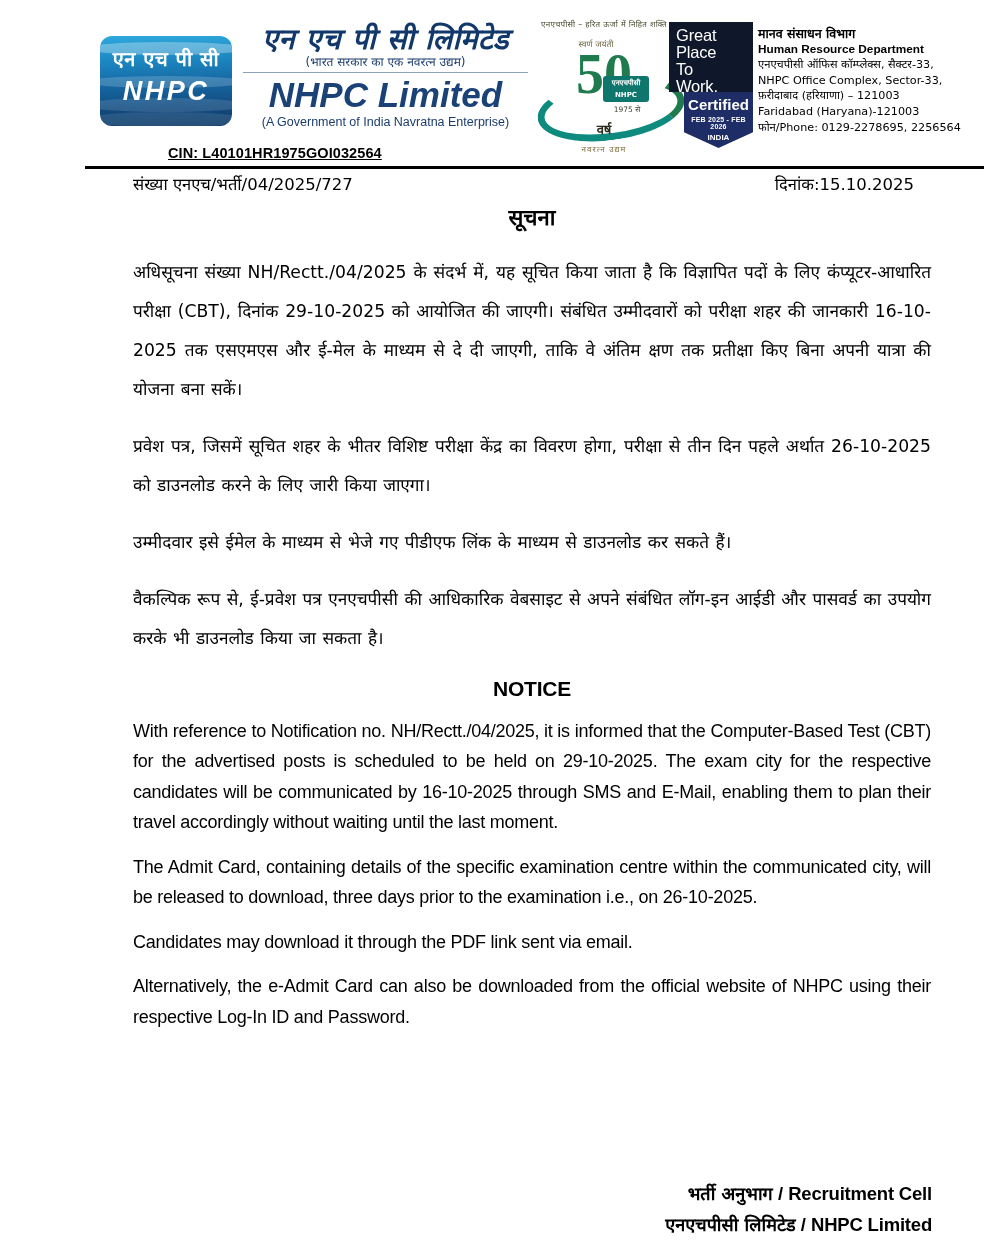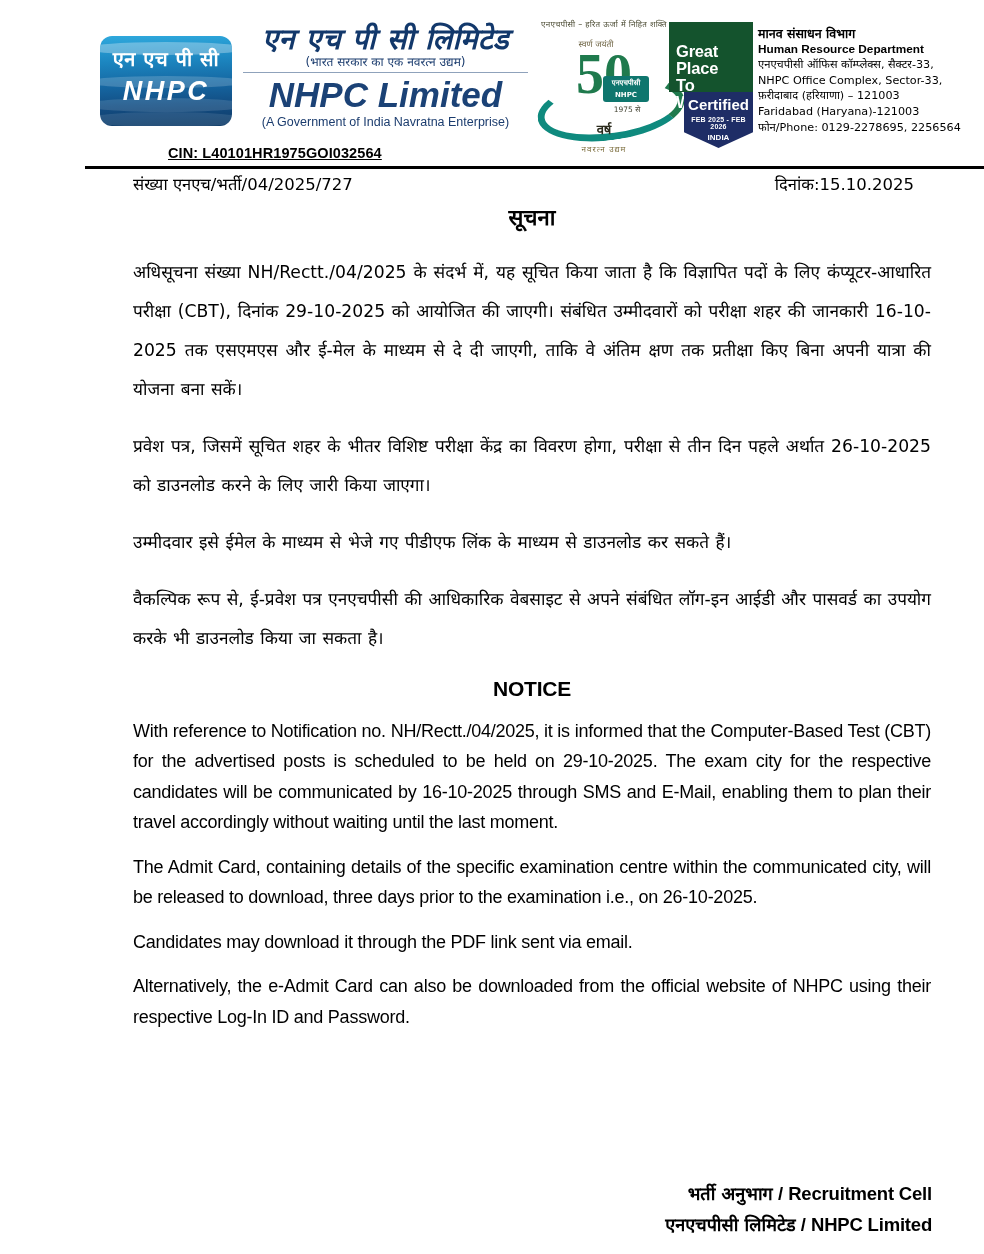--- a/index.html
+++ b/index.html
@@ -200,27 +200,27 @@
 
   
   .gptw {
     position: absolute;
     left: 669px;
     top: 22px;
     width: 84px;
     height: 126px;
   }
   .gptw-top {
-    background: #14532d;
+    background: #0f172a;
     height: 70px;
-    padding: 21px 7px 0 7px;
+    padding: 5px 7px 0 7px;
     box-sizing: border-box;
     color: #ffffff;
     font-family: "Liberation Sans", sans-serif;
-    font-weight: bold;
+    font-weight: normal;
     font-size: 16.5px;
     line-height: 17px;
     letter-spacing: -0.2px;
   }
   .gptw-bottom {
     background: #1e2d66;
     height: 56px;
     color: #ffffff;
     text-align: center;
     clip-path: polygon(0 0, 100% 0, 100% 72%, 50% 100%, 0 72%);

